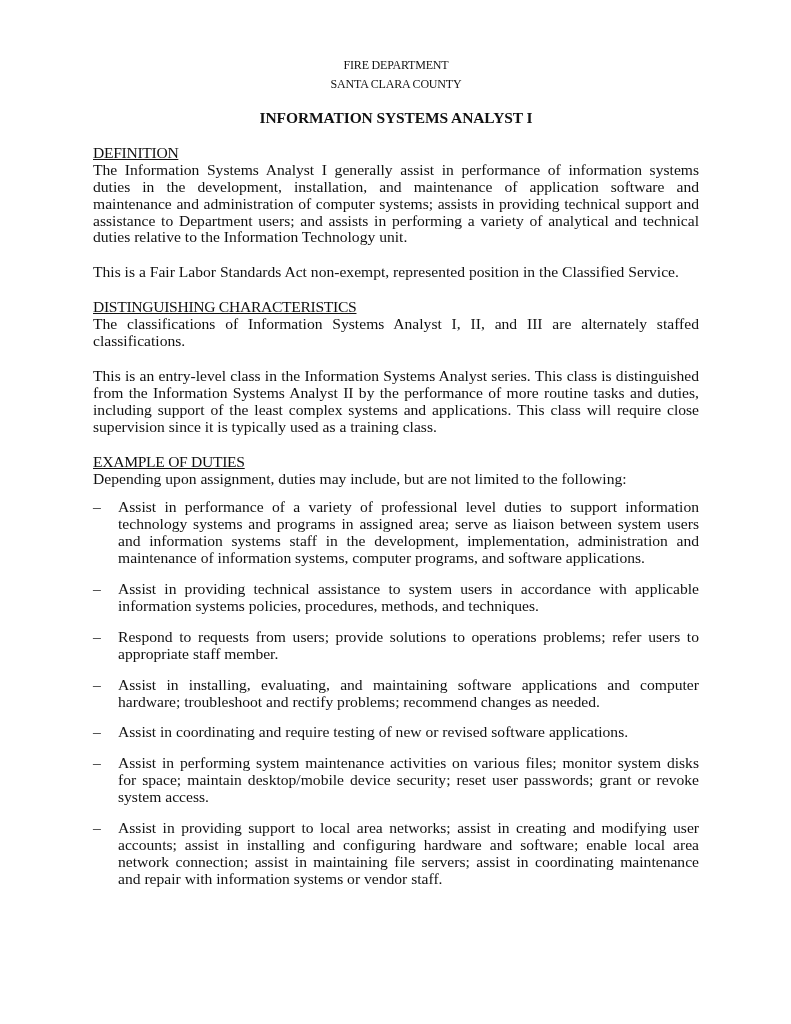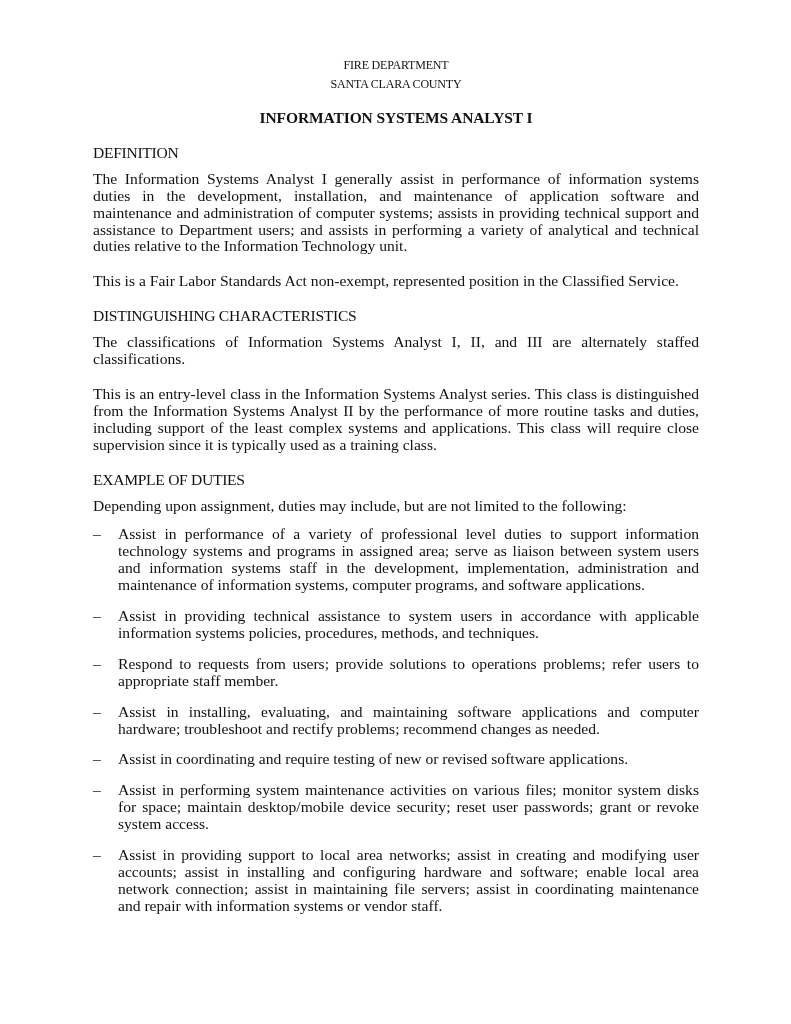--- a/index.html
+++ b/index.html
@@ -4,22 +4,22 @@
 <style>
   html, body { margin: 0; padding: 0; background: #ffffff; }
   body { width: 791px; height: 1024px; overflow: hidden; position: relative; }
   .page {
     position: absolute; left: 93px; top: 56px; width: 606px;
     font-family: "Liberation Serif", "DejaVu Serif", serif;
     color: #111111; font-size: 15.6px; line-height: 16.9px;
   }
   .hdr { text-align: center; font-size: 12px; line-height: 19px; letter-spacing: -0.2px; }
   .title { text-align: center; font-weight: bold; font-size: 15.5px; margin-top: 16px; letter-spacing: -0.1px; }
-  .section-head { margin-top: 18px; letter-spacing: -0.3px; }
-  .para { text-align: justify; margin-top: 9px; }
+  .section-head { text-decoration: underline; margin-top: 18px; letter-spacing: -0.3px; }
+  .para { text-align: justify; margin-top: 0; }
   .para + .para { margin-top: 18px; }
   ul.duties { list-style: none; margin: 12px 0 0 0; padding: 0; }
   ul.duties li { position: relative; padding-left: 25px; text-align: justify; margin-bottom: 14px; }
   ul.duties li .dash { position: absolute; left: 0; top: 0; }
 </style>
 </head>
 <body>
 
 <div class="page">
   <div class="hdr">FIRE DEPARTMENT</div>

